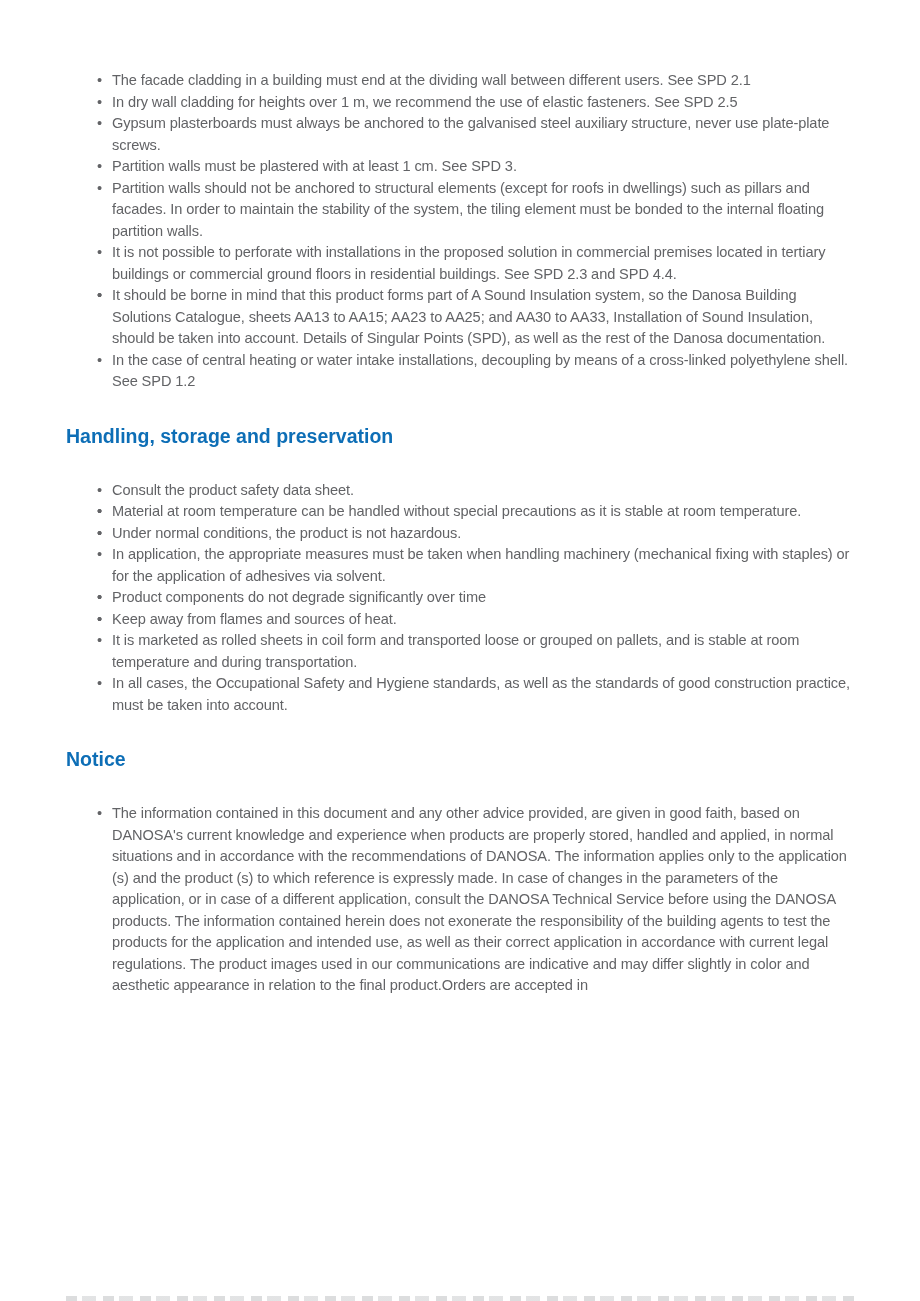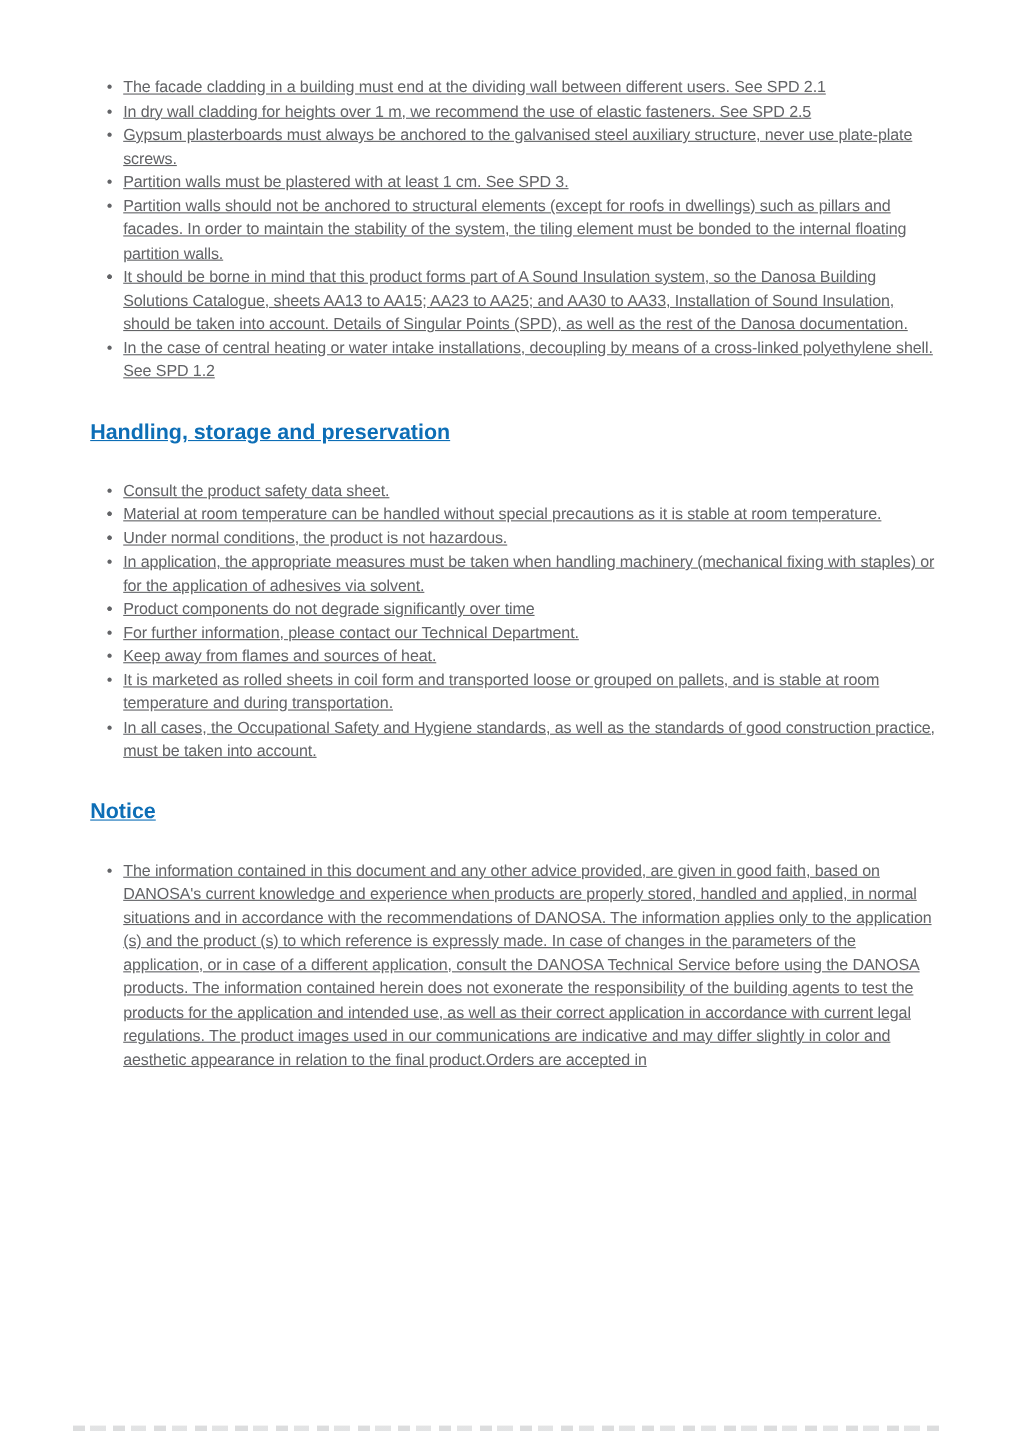--- a/index.html
+++ b/index.html
@@ -13,27 +13,26 @@
     height: 1301px;
     background: #ffffff;
     overflow: hidden;
     font-family: "Liberation Sans", sans-serif;
   }
   .content {
     padding: 70px 66px 0 66px;
   }
   .doc-section { margin: 0; padding: 0; }
   .section-heading {
-    margin: 32px 0 32px 16px;
+    margin: 32px 0 32px 0;
     font-size: 19.5px;
     line-height: 23px;
     font-weight: 700;
     color: #0d6eb6;
     letter-spacing: 0px;
-    text-decoration: underline;
   }
   .doc-section:first-child .bullet-list { margin-top: 0; }
   .bullet-list {
     list-style: none;
     margin: 0 0 0 31px;
     padding: 0;
     font-size: 14.6px;
     line-height: 21.5px;
     color: #626366;
     letter-spacing: -0.1px;
@@ -45,21 +44,21 @@
   }
   .bullet-dot {
     position: absolute;
     left: 0;
     top: 0;
     width: 12px;
     color: #626366;
     font-size: 14.6px;
     line-height: 21.5px;
   }
-  .bullet-text { display: inline; text-decoration: underline; }
+  .bullet-text { display: inline; }
   
   .cutoff-line {
     position: absolute;
     left: 66px;
     top: 1296px;
     width: 789px;
     height: 5px;
     opacity: 0.5;
     background: repeating-linear-gradient(
       90deg,
@@ -76,39 +75,39 @@
 <div class="page">
   <div class="content">
 
     <section class="doc-section">
       <ul class="bullet-list">
           <li class="bullet-item"><span class="bullet-dot">•</span><span class="bullet-text">The facade cladding in a building must end at the dividing wall between different users. See SPD 2.1</span></li>
           <li class="bullet-item"><span class="bullet-dot">•</span><span class="bullet-text">In dry wall cladding for heights over 1 m, we recommend the use of elastic fasteners. See SPD 2.5</span></li>
           <li class="bullet-item"><span class="bullet-dot">•</span><span class="bullet-text">Gypsum plasterboards must always be anchored to the galvanised steel auxiliary structure, never use plate-plate screws.</span></li>
           <li class="bullet-item"><span class="bullet-dot">•</span><span class="bullet-text">Partition walls must be plastered with at least 1 cm. See SPD 3.</span></li>
           <li class="bullet-item"><span class="bullet-dot">•</span><span class="bullet-text">Partition walls should not be anchored to structural elements (except for roofs in dwellings) such as pillars and facades. In order to maintain the stability of the system, the tiling element must be bonded to the internal floating partition walls.</span></li>
-          <li class="bullet-item"><span class="bullet-dot">•</span></li>
+          <li class="bullet-item"><span class="bullet-dot">•</span><span class="bullet-text">It is not possible to perforate with installations in the proposed solution in commercial premises located in tertiary buildings or commercial ground floors in residential buildings. See SPD 2.3 and SPD 4.4.</span></li>
           <li class="bullet-item"><span class="bullet-dot">•</span></li>
           <li class="bullet-item"><span class="bullet-dot">•</span><span class="bullet-text">It should be borne in mind that this product forms part of A Sound Insulation system, so the Danosa Building Solutions Catalogue, sheets AA13 to AA15; AA23 to AA25; and AA30 to AA33, Installation of Sound Insulation, should be taken into account. Details of Singular Points (SPD), as well as the rest of the Danosa documentation.</span></li>
           <li class="bullet-item"><span class="bullet-dot">•</span><span class="bullet-text">In the case of central heating or water intake installations, decoupling by means of a cross-linked polyethylene shell. See SPD 1.2</span></li>
         </ul>
     </section>
 
     <section class="doc-section">
       <h2 class="section-heading">Handling, storage and preservation</h2>
       <ul class="bullet-list">
           <li class="bullet-item"><span class="bullet-dot">•</span><span class="bullet-text">Consult the product safety data sheet.</span></li>
           <li class="bullet-item"><span class="bullet-dot">•</span></li>
           <li class="bullet-item"><span class="bullet-dot">•</span><span class="bullet-text">Material at room temperature can be handled without special precautions as it is stable at room temperature.</span></li>
           <li class="bullet-item"><span class="bullet-dot">•</span></li>
           <li class="bullet-item"><span class="bullet-dot">•</span><span class="bullet-text">Under normal conditions, the product is not hazardous.</span></li>
           <li class="bullet-item"><span class="bullet-dot">•</span><span class="bullet-text">In application, the appropriate measures must be taken when handling machinery (mechanical fixing with staples) or for the application of adhesives via solvent.</span></li>
           <li class="bullet-item"><span class="bullet-dot">•</span></li>
           <li class="bullet-item"><span class="bullet-dot">•</span><span class="bullet-text">Product components do not degrade significantly over time</span></li>
-          <li class="bullet-item"><span class="bullet-dot">•</span><span class="bullet-text">For further information, please contact our Technical Department.</span></li>
+          <li class="bullet-item"><span class="bullet-dot">•</span></li>
           <li class="bullet-item"><span class="bullet-dot">•</span><span class="bullet-text">Keep away from flames and sources of heat.</span></li>
           <li class="bullet-item"><span class="bullet-dot">•</span><span class="bullet-text">It is marketed as rolled sheets in coil form and transported loose or grouped on pallets, and is stable at room temperature and during transportation.</span></li>
           <li class="bullet-item"><span class="bullet-dot">•</span><span class="bullet-text">In all cases, the Occupational Safety and Hygiene standards, as well as the standards of good construction practice, must be taken into account.</span></li>
         </ul>
     </section>
 
     <section class="doc-section">
       <h2 class="section-heading">Notice</h2>
       <ul class="bullet-list">
           <li class="bullet-item"><span class="bullet-dot">•</span><span class="bullet-text">The information contained in this document and any other advice provided, are given in good faith, based on DANOSA's current knowledge and experience when products are properly stored, handled and applied, in normal situations and in accordance with the recommendations of DANOSA. The information applies only to the application (s) and the product (s) to which reference is expressly made. In case of changes in the parameters of the application, or in case of a different application, consult the DANOSA Technical Service before using the DANOSA products. The information contained herein does not exonerate the responsibility of the building agents to test the products for the application and intended use, as well as their correct application in accordance with current legal regulations. The product images used in our communications are indicative and may differ slightly in color and aesthetic appearance in relation to the final product.Orders are accepted in</span></li>

